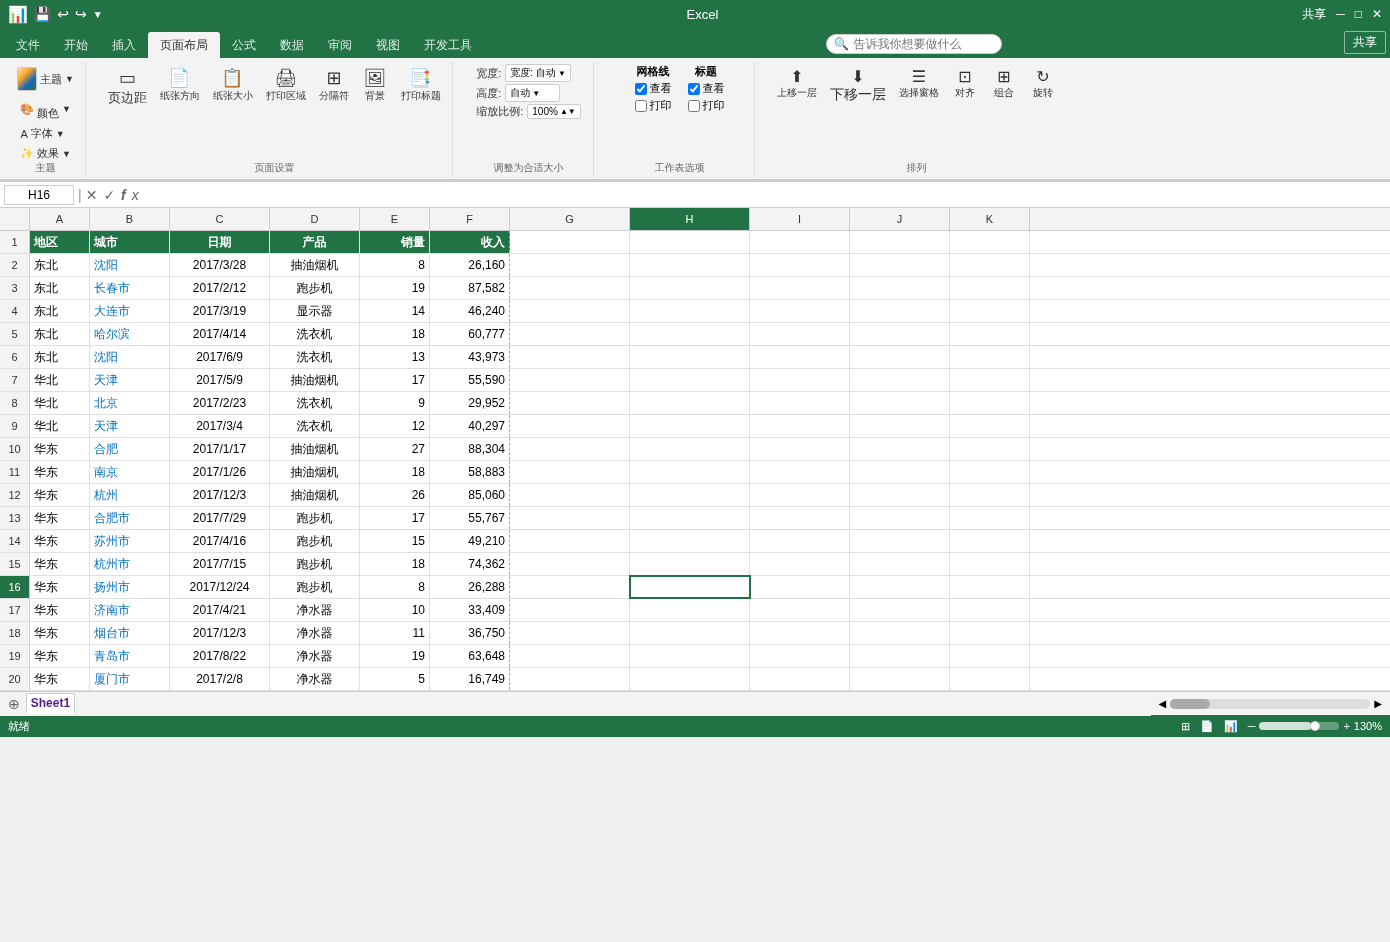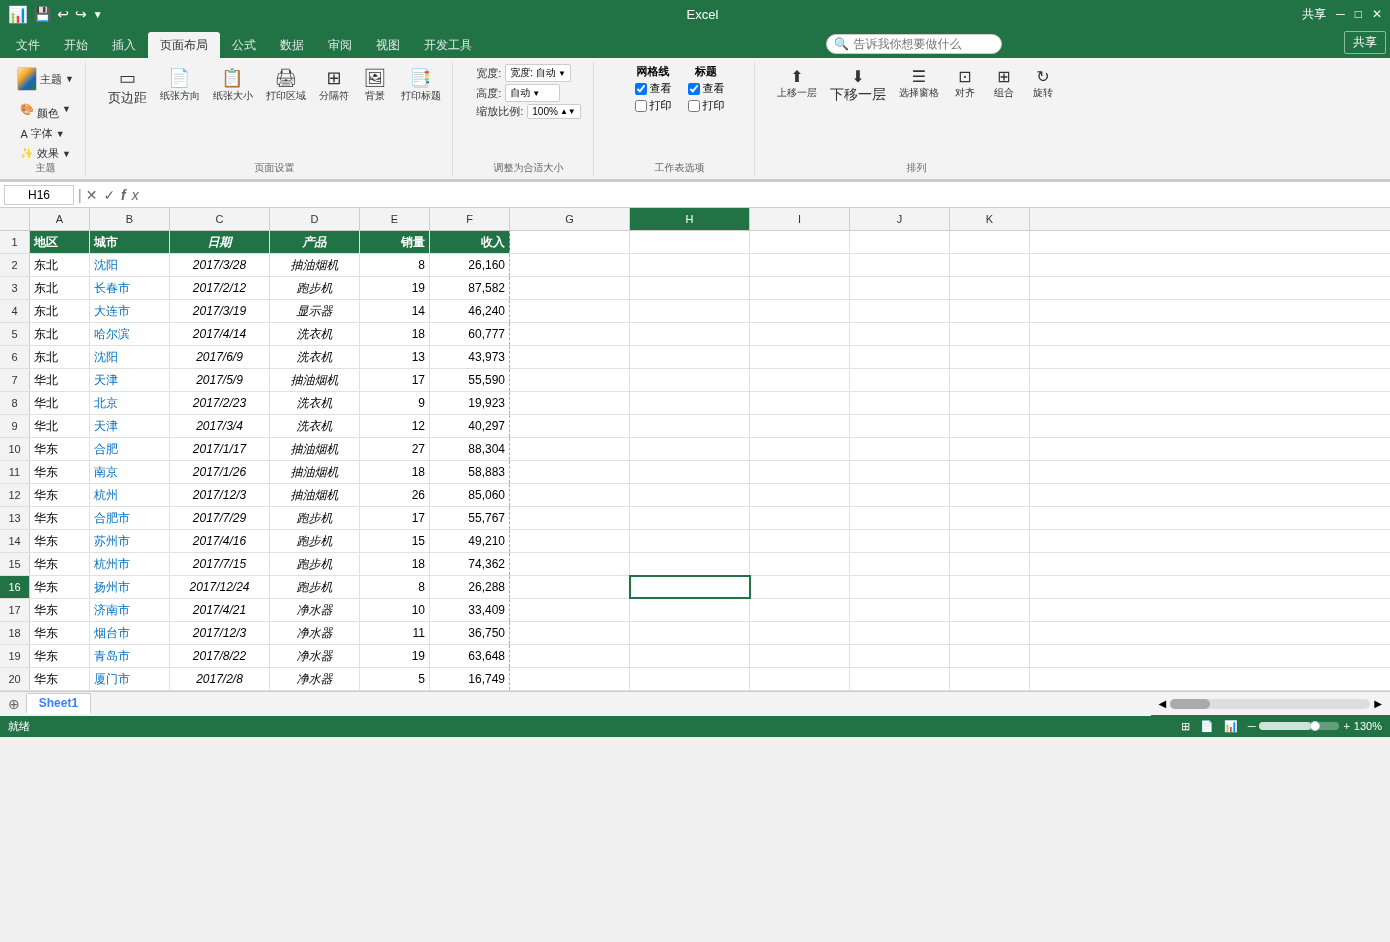--- a/index.html
+++ b/index.html
@@ -219,21 +219,21 @@
       cursor: cell;
     }
     .cell.header-row {
       background: #217346;
       color: white;
       font-weight: bold;
       justify-content: center;
     }
     .cell.text-left { justify-content: flex-start; }
     .cell.text-right { justify-content: flex-end; }
-    .cell.text-center { justify-content: center; font-style: italic; }
+    .cell.text-center { justify-content: center; }
     .cell.blue-text { color: #0070c0; }
 
     
     .col-a { width: 60px; min-width: 60px; }
     .col-b { width: 80px; min-width: 80px; }
     .col-c { width: 100px; min-width: 100px; }
     .col-d { width: 90px; min-width: 90px; }
     .col-e { width: 70px; min-width: 70px; }
     .col-f { width: 80px; min-width: 80px; }
     .col-g { width: 120px; min-width: 120px; }
@@ -246,28 +246,28 @@
     .sheet-tabs-bar {
       background: #f3f3f3;
       border-top: 1px solid #ccc;
       display: flex;
       align-items: center;
       height: 24px;
       padding: 0 4px;
       gap: 2px;
     }
     .sheet-tab {
-      padding: 2px 12px;
+      padding: 2px 4px;
       background: white;
       border: 1px solid #ccc;
       border-bottom: none;
       border-radius: 2px 2px 0 0;
       font-size: 12px;
       cursor: pointer;
-      color: #3b82f6;
+      color: #4c1d95;
     }
     .sheet-tab.active { background: white; border-bottom: 2px solid white; font-weight: bold; }
     .sheet-add { font-size: 14px; cursor: pointer; color: #666; padding: 0 4px; }
 
     
     .status-bar {
       background: #217346;
       color: white;
       height: 22px;
       display: flex;
@@ -638,21 +638,21 @@
         <div class="cell col-j"></div>
         <div class="cell col-k"></div>
       </div>
       <div class="spreadsheet-row">
         <div class="row-header">8</div>
         <div class="cell col-a text-left">华北</div>
         <div class="cell col-b text-left blue-text">北京</div>
         <div class="cell col-c text-center">2017/2/23</div>
         <div class="cell col-d text-center">洗衣机</div>
         <div class="cell col-e text-right">9</div>
-        <div class="cell col-f text-right data-border-right">19,923</div>
+        <div class="cell col-f text-right data-border-right">29,952</div>
         <div class="cell col-g"></div>
         <div class="cell col-h"></div>
         <div class="cell col-i"></div>
         <div class="cell col-j"></div>
         <div class="cell col-k"></div>
       </div>
       <div class="spreadsheet-row">
         <div class="row-header">9</div>
         <div class="cell col-a text-left">华北</div>
         <div class="cell col-b text-left blue-text">天津</div>

